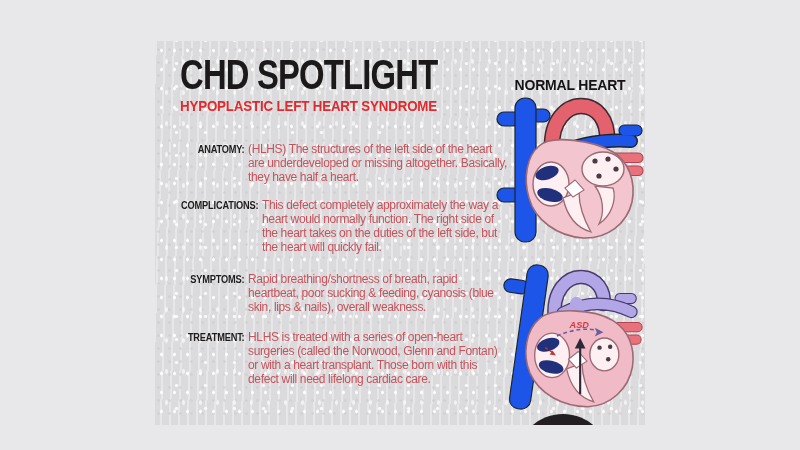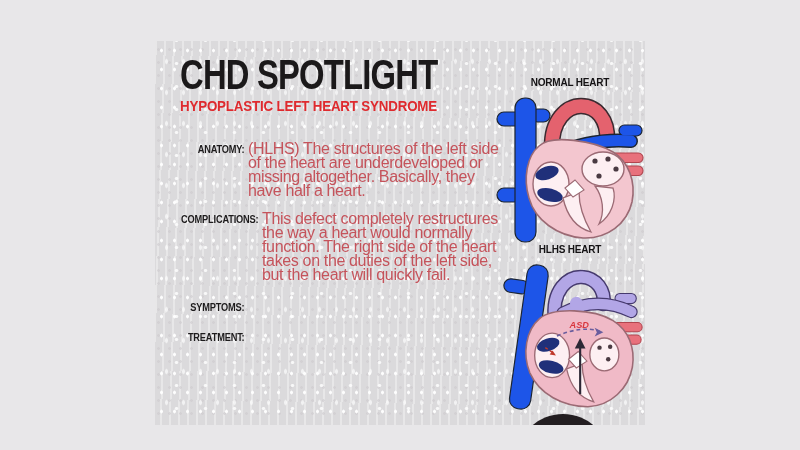--- a/index.html
+++ b/index.html
@@ -41,28 +41,28 @@
   .section.c  { margin-bottom:18px; }
   .section.s  { margin-bottom:16px; }
   .section.t  { margin-bottom:12px; }
   .sec-label {
     flex:0 0 78px; text-align:right; padding-right:4px;
     font-size:10.5px; font-weight:800; color:#1d1b1c; line-height:14px;
     transform:scaleX(0.88); transform-origin:right top; white-space:nowrap;
     letter-spacing:-0.2px;
   }
   .sec-text {
-    flex:1; font-size:16px; line-height:14px; color:#c5535b;
+    flex:1; font-size:12px; line-height:14px; color:#c5535b;
     letter-spacing:-0.35px; font-weight:500;
   }
 
   
   .heart-label {
     position:absolute; width:150px; left:340px; text-align:center;
-    font-size:10px; font-weight:800; color:#141214; letter-spacing:-0.2px;
+    font-size:14px; font-weight:800; color:#141214; letter-spacing:-0.2px;
     white-space:nowrap;
   }
   .lbl-normal { top:36px; }
   .lbl-hlhs   { top:203px; }
   .fig { position:absolute; left:340px; width:150px;font-style:italic; }
   .fig-normal { top:55px;  height:148px; }
   .fig-hlhs   { top:221px; height:150px; }
   .fig-logo   { left:336px; top:368px; width:150px; height:92px; }
   .fig svg, .fig-logo svg { display:block; width:100%; height:100%; }
 </style>
@@ -74,27 +74,29 @@
   <div class="title">CHD SPOTLIGHT</div>
   <div class="subtitle">HYPOPLASTIC LEFT HEART SYNDROME</div>
 
   <div class="sections">
     <div class="section">
       <div class="sec-label">ANATOMY:</div>
       <div class="sec-text">(HLHS) The structures of the left side of the heart are underdeveloped or missing altogether. Basically, they have half a heart.</div>
     </div>
     <div class="section c">
       <div class="sec-label">COMPLICATIONS:</div>
-      <div class="sec-text">This defect completely restructures the way a heart would normally function. The right side of the heart takes on the duties of the left side, but the heart will quickly fail.</div>
+      <div class="sec-text">This defect completely approximately the way a heart would normally function. The right side of the heart takes on the duties of the left side, but the heart will quickly fail.</div>
     </div>
     <div class="section s">
       <div class="sec-label">SYMPTOMS:</div>
+      <div class="sec-text">Rapid breathing/shortness of breath, rapid heartbeat, poor sucking &amp; feeding, cyanosis (blue skin, lips &amp; nails), overall weakness.</div>
     </div>
     <div class="section t">
       <div class="sec-label">TREATMENT:</div>
+      <div class="sec-text">HLHS is treated with a series of open-heart surgeries (called the Norwood, Glenn and Fontan) or with a heart transplant. Those born with this defect will need lifelong cardiac care.</div>
     </div>
   </div>
 
   <div class="heart-label lbl-normal">NORMAL HEART</div>
 
   <div class="fig fig-normal">
     <svg viewBox="0 0 150 148">
 
       <g fill="#1d55e8" stroke="#1c2430" stroke-width="1.2">
         <rect x="2" y="16" width="26" height="14" rx="7"></rect>
@@ -130,21 +132,20 @@
         <ellipse cx="52" cy="77" rx="12" ry="6.5" transform="rotate(-18 52 77)"></ellipse>
         <ellipse cx="55" cy="99" rx="13" ry="6.5" transform="rotate(14 55 99)"></ellipse>
       </g>
 
       <path d="M68,102 C72,120 82,132 96,136 C88,122 84,108 84,96 Z" fill="#fdeff2" stroke="#9b6a74" stroke-width="1.3"></path>
       <path d="M100,90 C108,101 110,116 104,128 C116,120 122,104 118,92 Z" fill="#fdeff2" stroke="#9b6a74" stroke-width="1.3"></path>
       <path d="M70,92 L80,84 L89,94 L78,101 Z" fill="#ffffff" stroke="#9b6a74" stroke-width="1.1"></path>
     </svg>
   </div>
 
-  <div class="heart-label lbl-hlhs">HLHS HEART</div>
 
   <div class="fig fig-hlhs">
     <svg viewBox="0 0 155 150">
 
       <g transform="rotate(8 35 75)" fill="#1d55e8" stroke="#1c2430" stroke-width="1.2">
         <rect x="2" y="18" width="26" height="14" rx="7"></rect>
         <rect x="24" y="0" width="22" height="150" rx="10"></rect>
       </g>
 
       <path d="M62,58 C58,26 76,12 90,13 C105,14 114,27 112,41" fill="none" stroke="#463a6e" stroke-width="15" stroke-linecap="round"></path>

